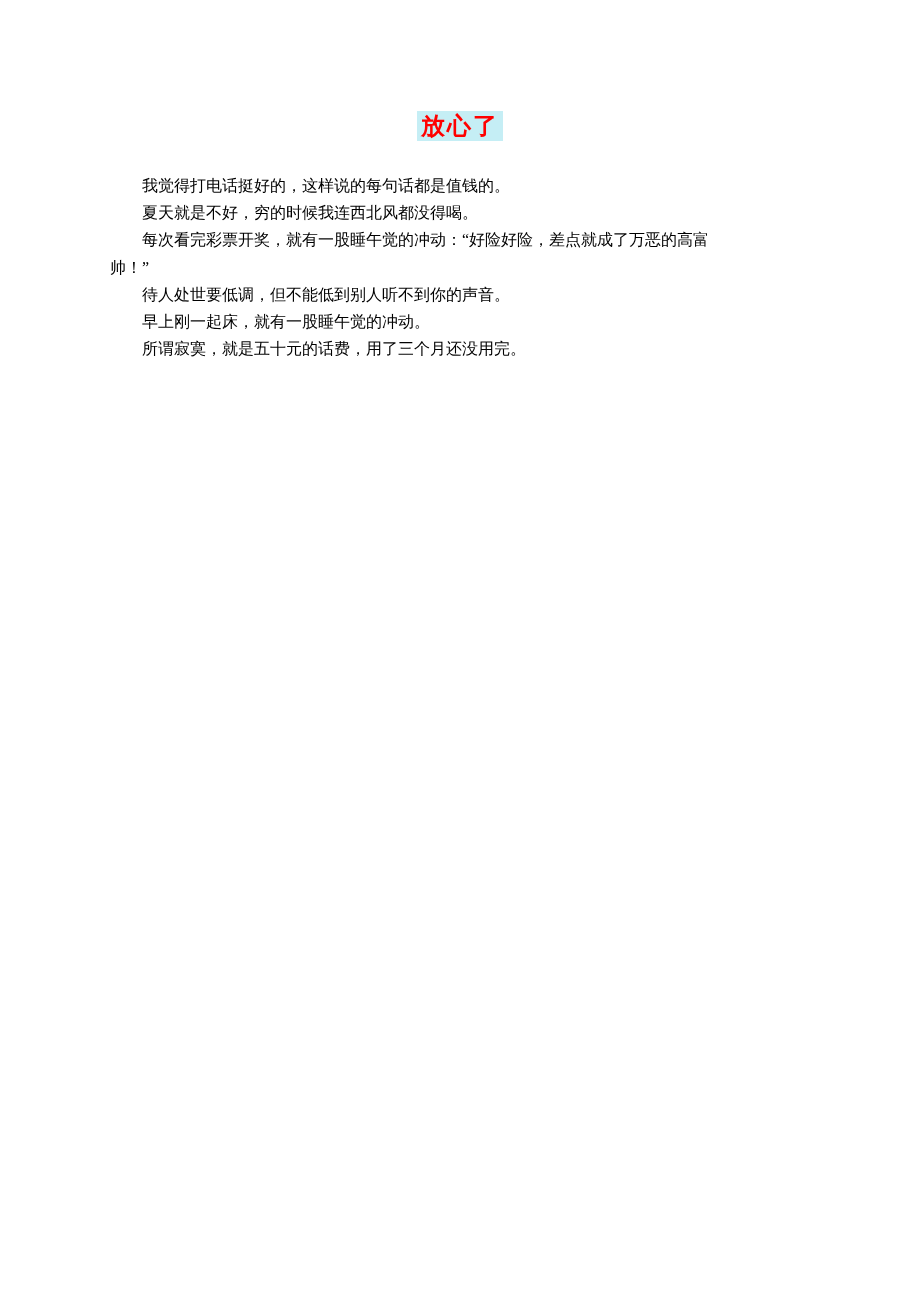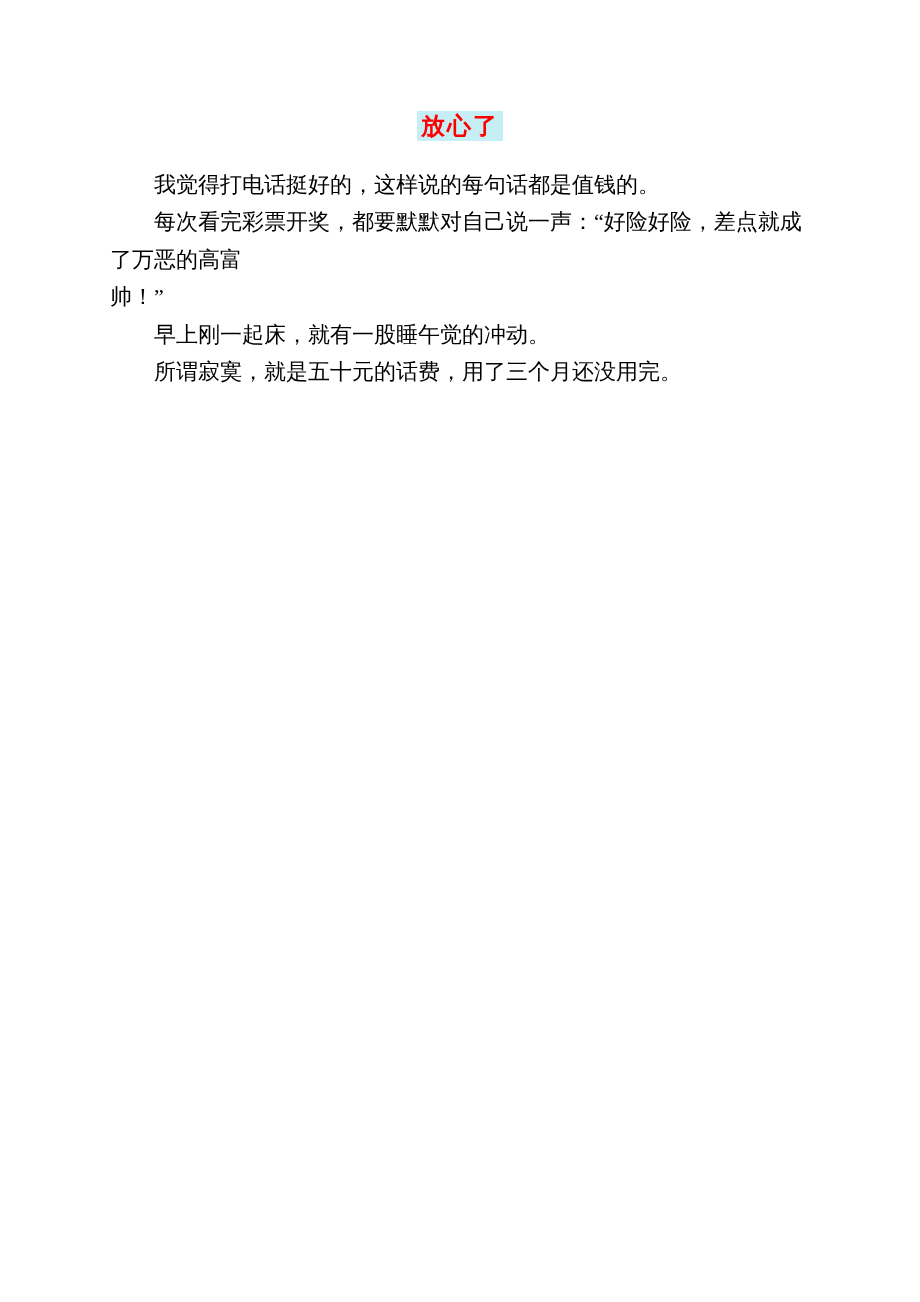--- a/index.html
+++ b/index.html
@@ -9,48 +9,50 @@
     }
     body {
       width: 920px;
       min-height: 1302px;
       background: #ffffff;
       font-family: "SimSun", "宋体", serif;
       padding: 110px 110px 0 110px;
     }
     .title {
       text-align: center;
-      margin-bottom: 24px;
+      margin-bottom: 30px;
     }
     .title span {
       color: #ff0000;
       background-color: #c5eef5;
       font-size: 24px;
       font-weight: bold;
       letter-spacing: 2px;
       padding: 2px 4px;
     }
     .content {
-      font-size: 22px;
+      font-size: 16px;
       line-height: 1.7;
       color: #000000;
     }
     .paragraph {
       text-indent: 2em;
     }
     .continuation {
       text-indent: 0;
     }
   </style>
 </head>
 <body>
 
 <div class="title">
   <span>放心了</span>
 </div>
 
 <div class="content">
   <div class="paragraph">我觉得打电话挺好的，这样说的每句话都是值钱的。</div>
-  <div class="paragraph">每次看完彩票开奖，都要默默对自己说一声：“好险好险，差点就成了万恶的高富</div>
+  <div class="paragraph">夏天就是不好，穷的时候我连西北风都没得喝。</div>
+  <div class="paragraph">每次看完彩票开奖，就有一股睡午觉的冲动：“好险好险，差点就成了万恶的高富</div>
   <div class="continuation">帅！”</div>
+  <div class="paragraph">待人处世要低调，但不能低到别人听不到你的声音。</div>
   <div class="paragraph">早上刚一起床，就有一股睡午觉的冲动。</div>
   <div class="paragraph">所谓寂寞，就是五十元的话费，用了三个月还没用完。</div>
 </div>
 
 </body></html>

